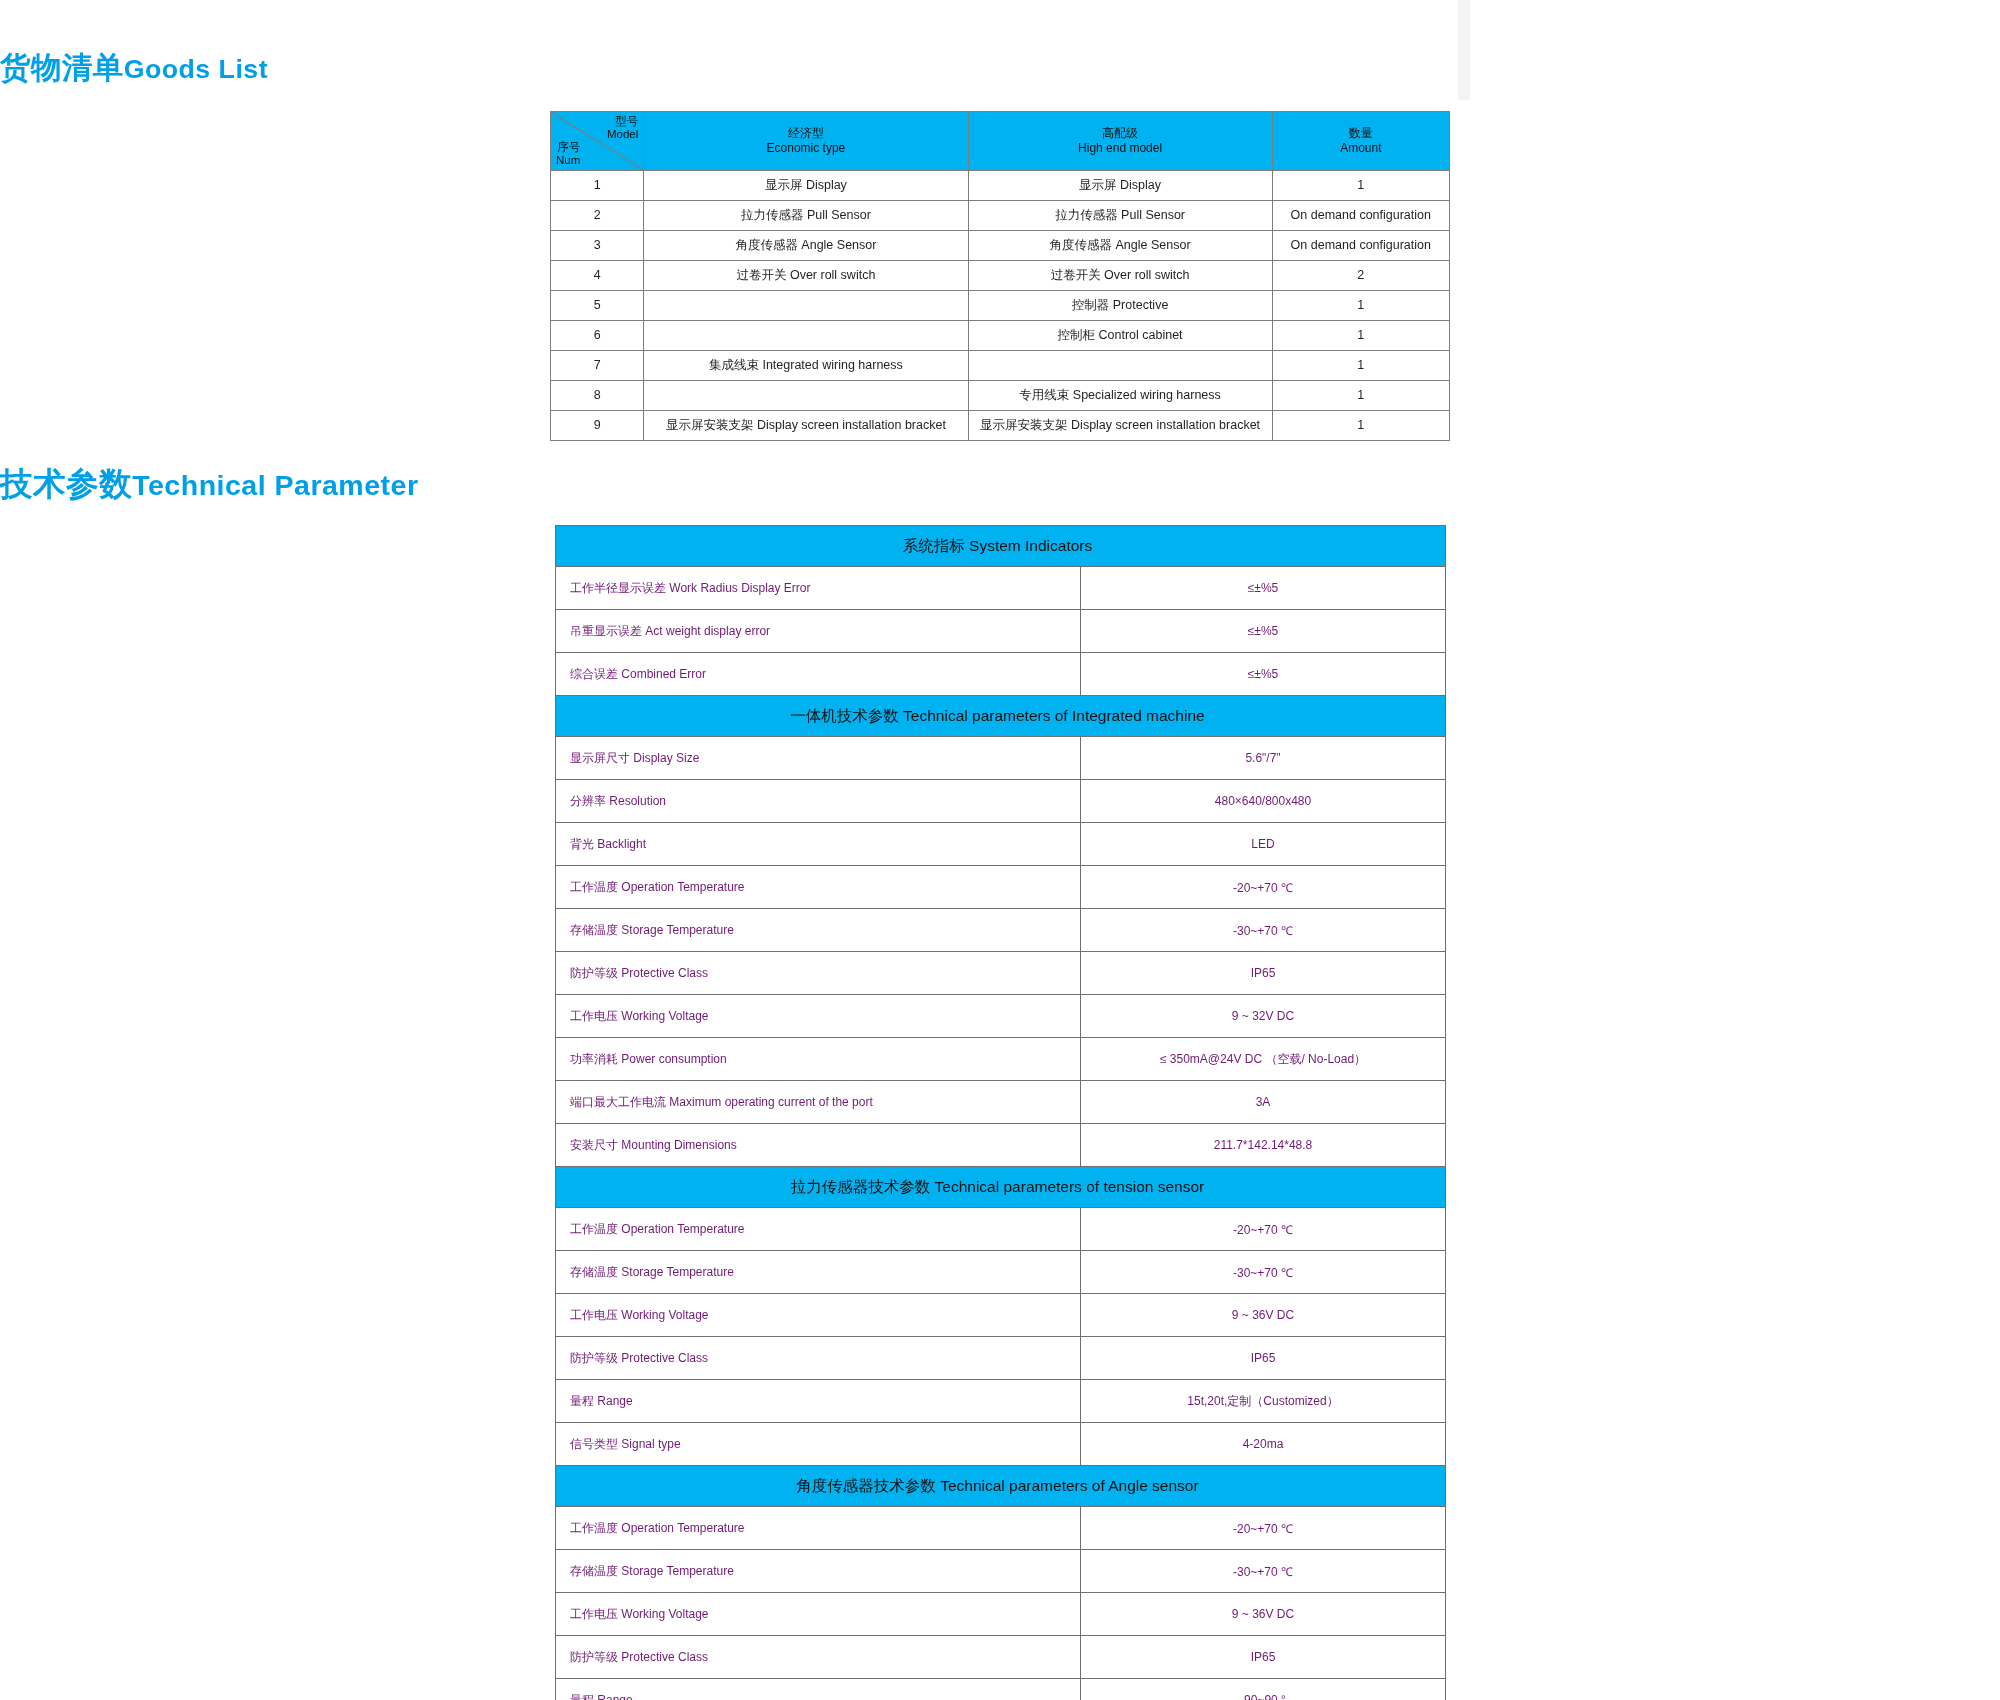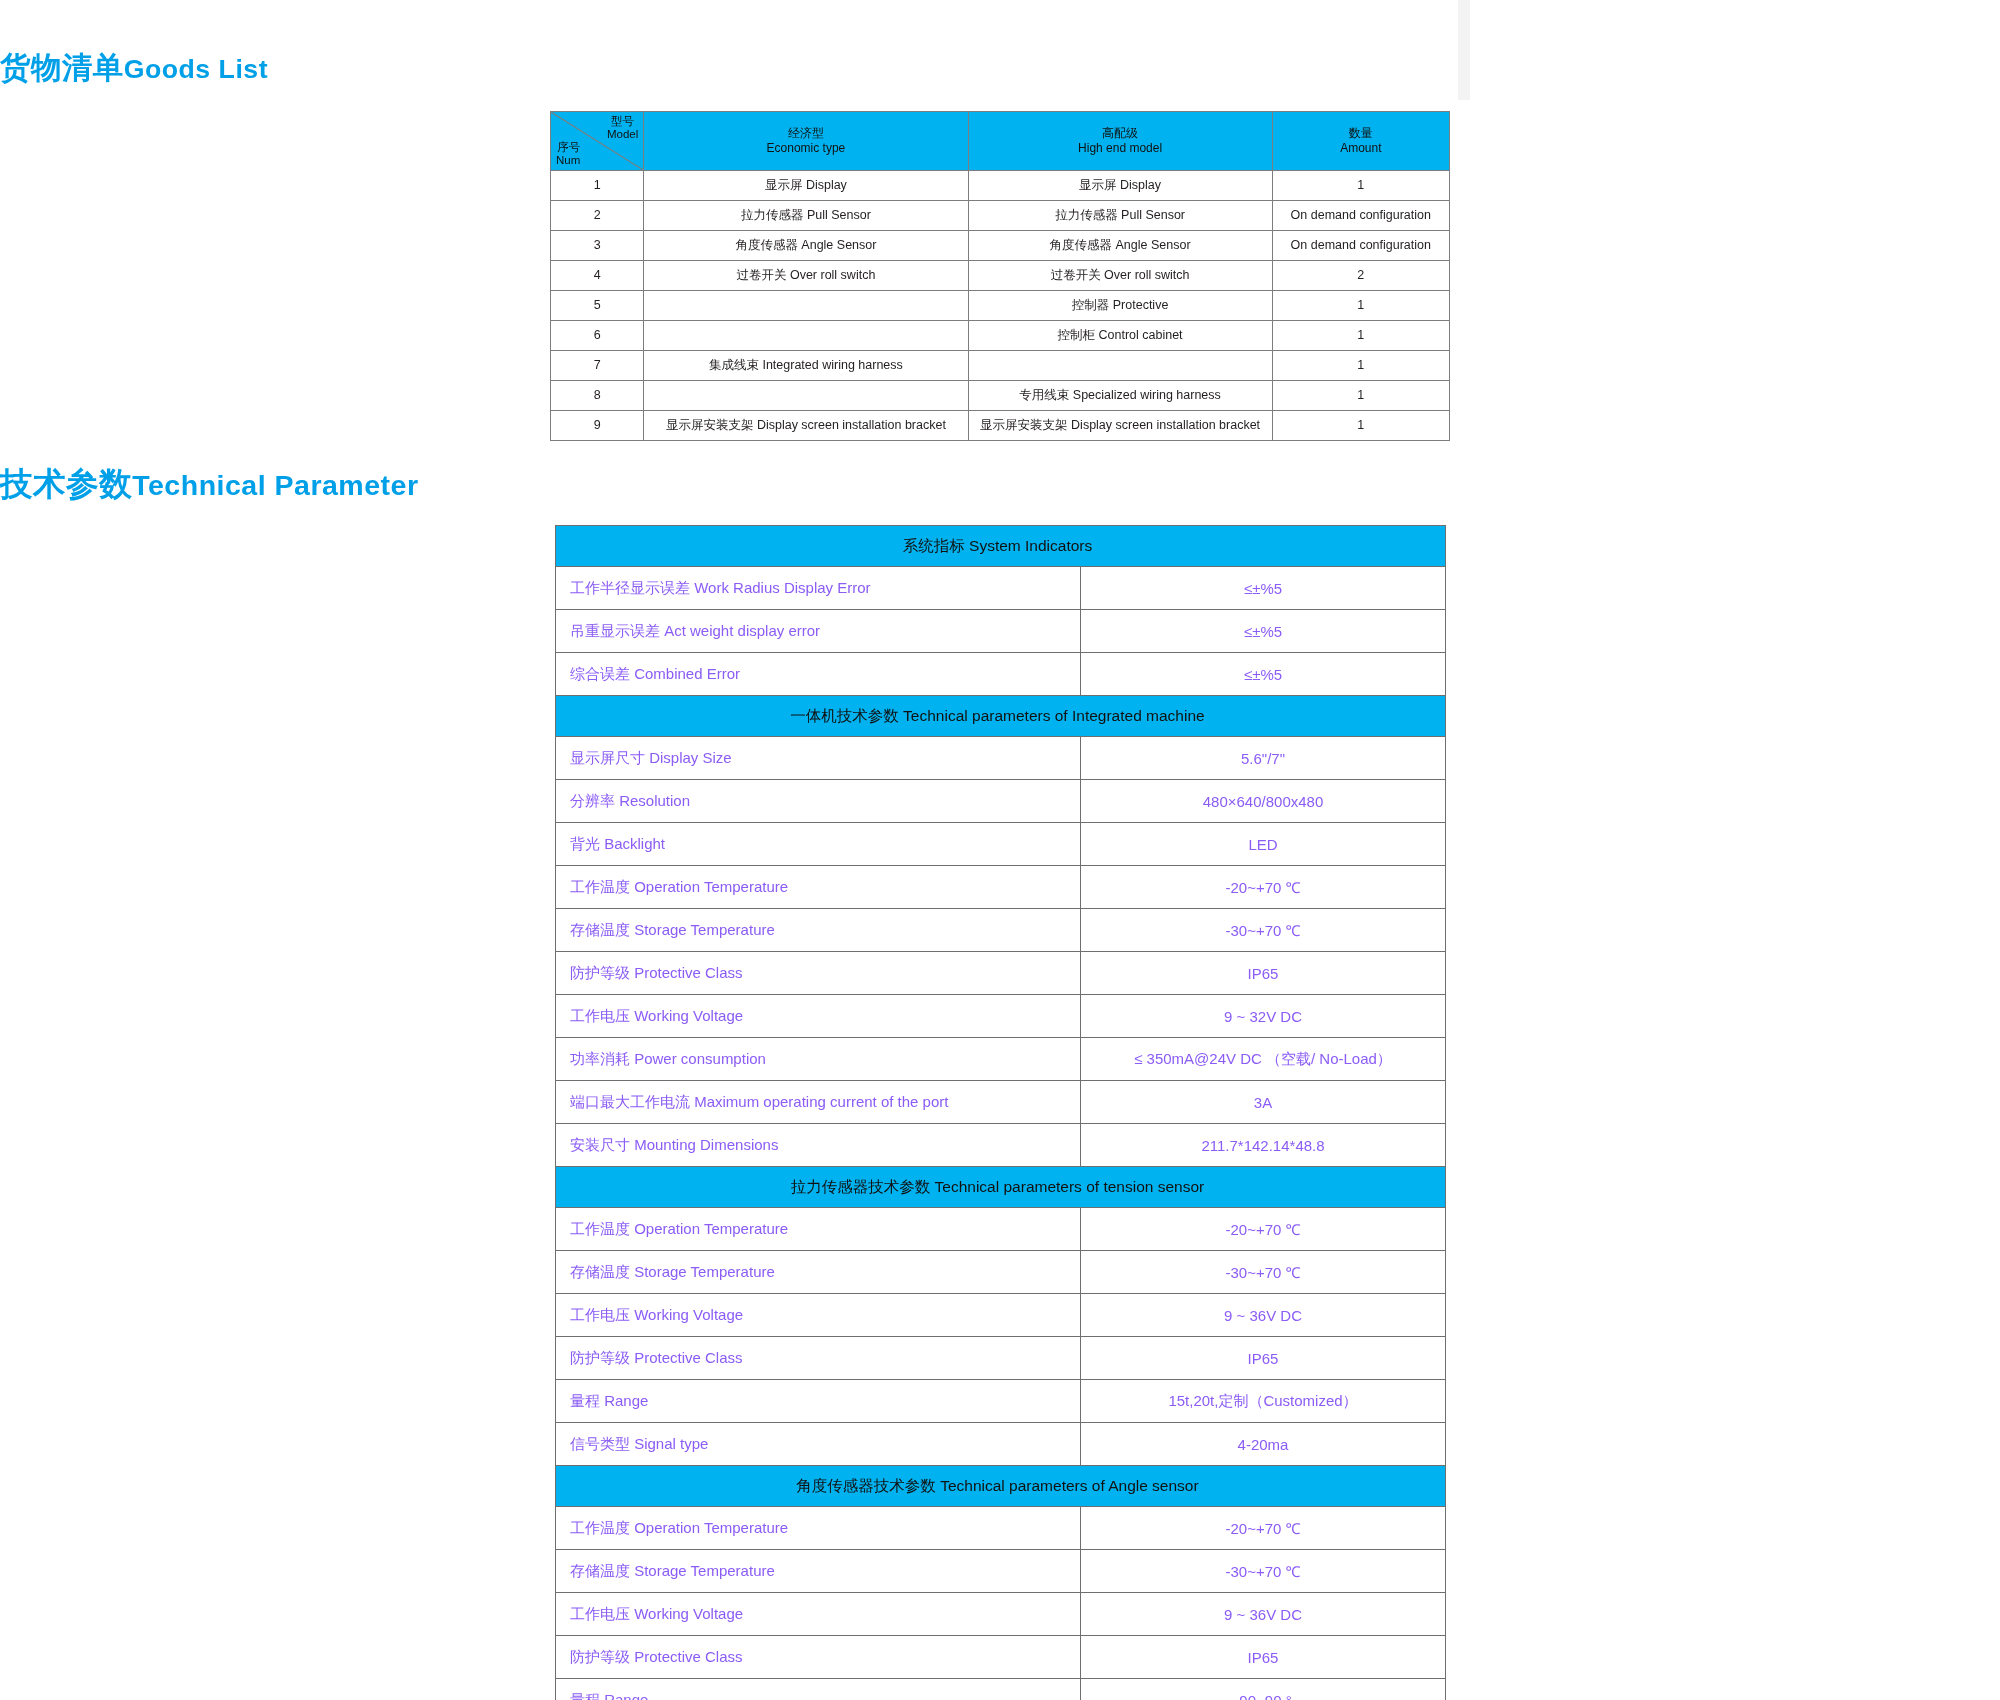--- a/index.html
+++ b/index.html
@@ -84,20 +84,21 @@
     top: 0; left: 0;
     width: 100%;
     height: 100%;
   }
   .diag-cell .lbl-model {
     position: absolute;
     top: 3px;
     right: 5px;
     font-size: 11.5px;
     line-height: 1.15;
+    text-align: right;
   }
   .diag-cell .lbl-num {
     position: absolute;
     bottom: 3px;
     left: 5px;
     font-size: 11.5px;
     line-height: 1.15;
     text-align: right;
   }
 
@@ -106,22 +107,22 @@
     width: 890px;
     margin: 18px auto 0 auto;
   }
   table.tech {
     border-collapse: collapse;
     width: 100%;
     table-layout: fixed;
   }
   table.tech td {
     border: 1px solid #6f6f6f;
-    font-size: 15px;
-    color: #8b5cf6;
+    font-size: 12px;
+    color: #701a75;
     padding: 0 14px;
     height: 42px;
     vertical-align: middle;
   }
   table.tech td.group {
     background: #00b3f0;
     text-align: center;
     font-size: 15.5px;
     color: #111;
     height: 40px;

